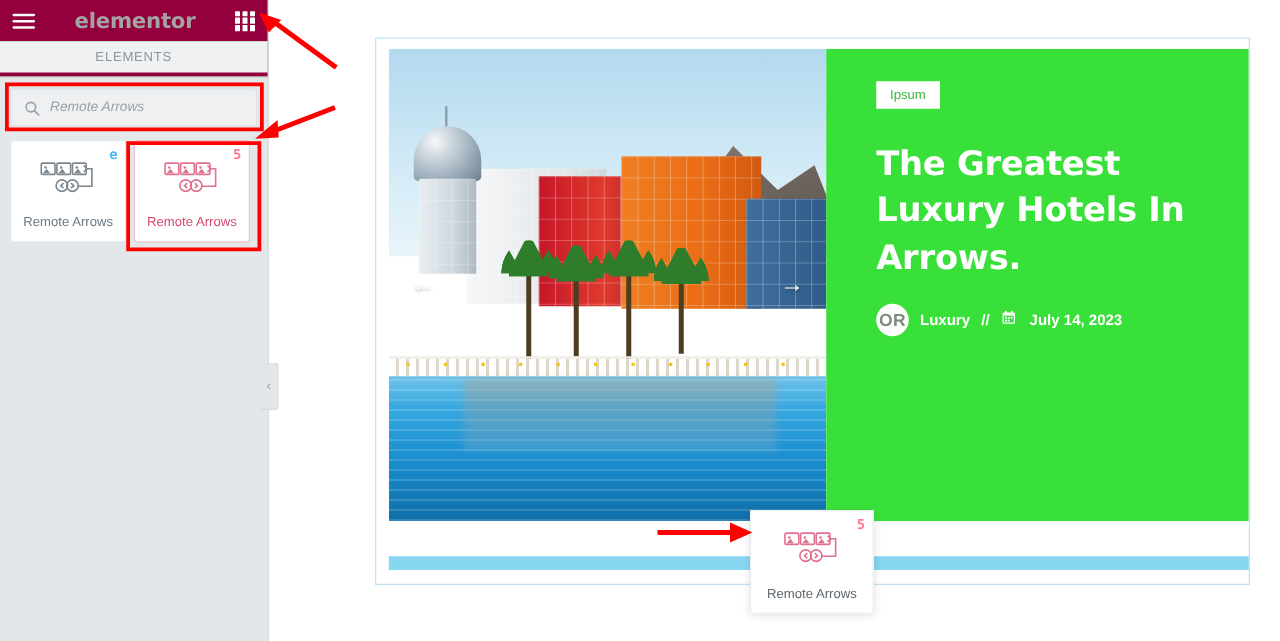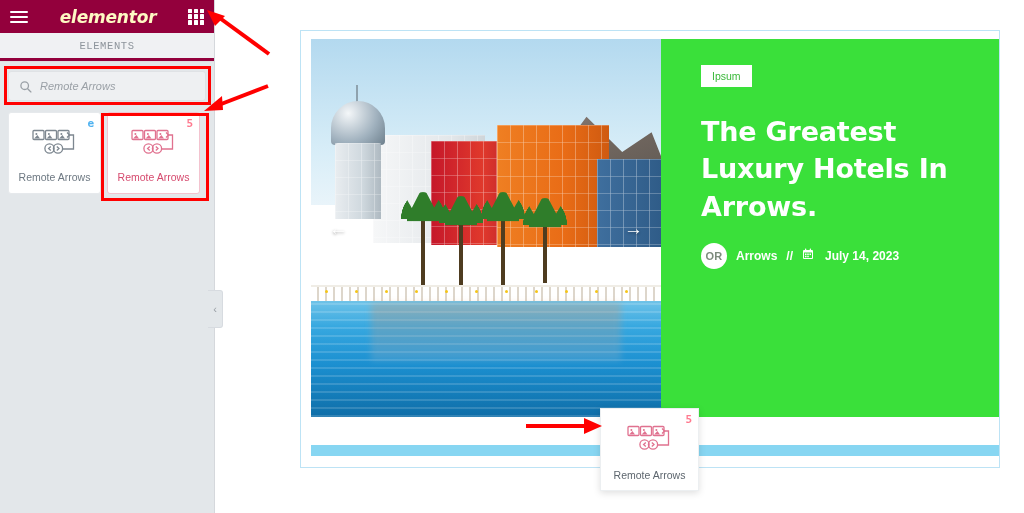--- a/index.html
+++ b/index.html
@@ -29,45 +29,43 @@
     display: flex;
     align-items: center;
     justify-content: space-between;
     padding: 0 10px;
   }
 
   .menu-icon { width: 18px; display: flex; flex-direction: column; gap: 3px; cursor: pointer; }
   .menu-icon i { display: block; height: 2px; background: #fff; border-radius: 1px; }
 
   #brand {
-    color: #fef9c3;
+    color: #a3a3a3;
     font-size: 17px;
     font-weight: bold;
     letter-spacing: -0.2px;
     font-family: "DejaVu Sans", sans-serif;
-    font-style: italic;
   }
 
   .grid-icon {
     width: 16px; height: 16px;
     display: grid;
     grid-template-columns: repeat(3, 1fr);
     grid-template-rows: repeat(3, 1fr);
     gap: 1.5px;
     cursor: pointer;
   }
   .grid-icon i { background: #fff; border-radius: 0.5px; }
 
   
   #panel-tabs {
     display: flex;
     height: 29px;
     background: #4d7c0f;
     border-bottom: 1px solid #e0e0e0;
-    font-family: Liberation Mono, monospace;
   }
   .ptab {
     flex: 1;
     display: flex;
     align-items: center;
     justify-content: center;
     font-size: 10.5px;
     letter-spacing: 0.6px;
     color: #9aa0a6;
     cursor: pointer;
@@ -338,21 +336,21 @@
     gap: 9px;
     color: #fff;
     font-size: 12px;
     font-weight: bold;
   }
   #avatar {
     width: 26px; height: 26px;
     border-radius: 50%;
     background: #fff;
     color: #7d8b7d;
-    font-size: 11px;
+    font-size: 14px;
     display: flex; align-items: center; justify-content: center;
     font-weight: bold;
     letter-spacing: .3px;
   }
   .sep { font-weight: bold; }
   .cal-icon { display: inline-block; vertical-align: -2px; margin-right: 2px; }
 
   
   #drop-bar {
     position: absolute;
@@ -574,21 +572,21 @@
 
       <div class="slider-arrow" id="arrow-prev">←</div>
       <div class="slider-arrow" id="arrow-next">→</div>
     </div>
 
     <div id="green-panel">
       <div id="cat-badge">Ipsum</div>
       <div id="hero-title">The Greatest Luxury Hotels In Arrows.</div>
       <div id="meta-row">
         <div id="avatar">OR</div>
-        <span>Arrows</span>
+        <span>Luxury</span>
         <span class="sep">//</span>
         <span class="cal-icon">
           <svg width="12" height="12" viewBox="0 0 24 24" fill="#ffffff">
             <rect x="2" y="4" width="20" height="18" rx="2"></rect>
             <rect x="4" y="9" width="16" height="11" fill="#3ae03a"></rect>
             <rect x="6" y="1" width="2.5" height="5" rx="1"></rect>
             <rect x="15.5" y="1" width="2.5" height="5" rx="1"></rect>
             <rect x="6" y="11" width="3" height="3"></rect>
               <rect x="10.5" y="11" width="3" height="3"></rect>
             <rect x="15" y="11" width="3" height="3"></rect>

